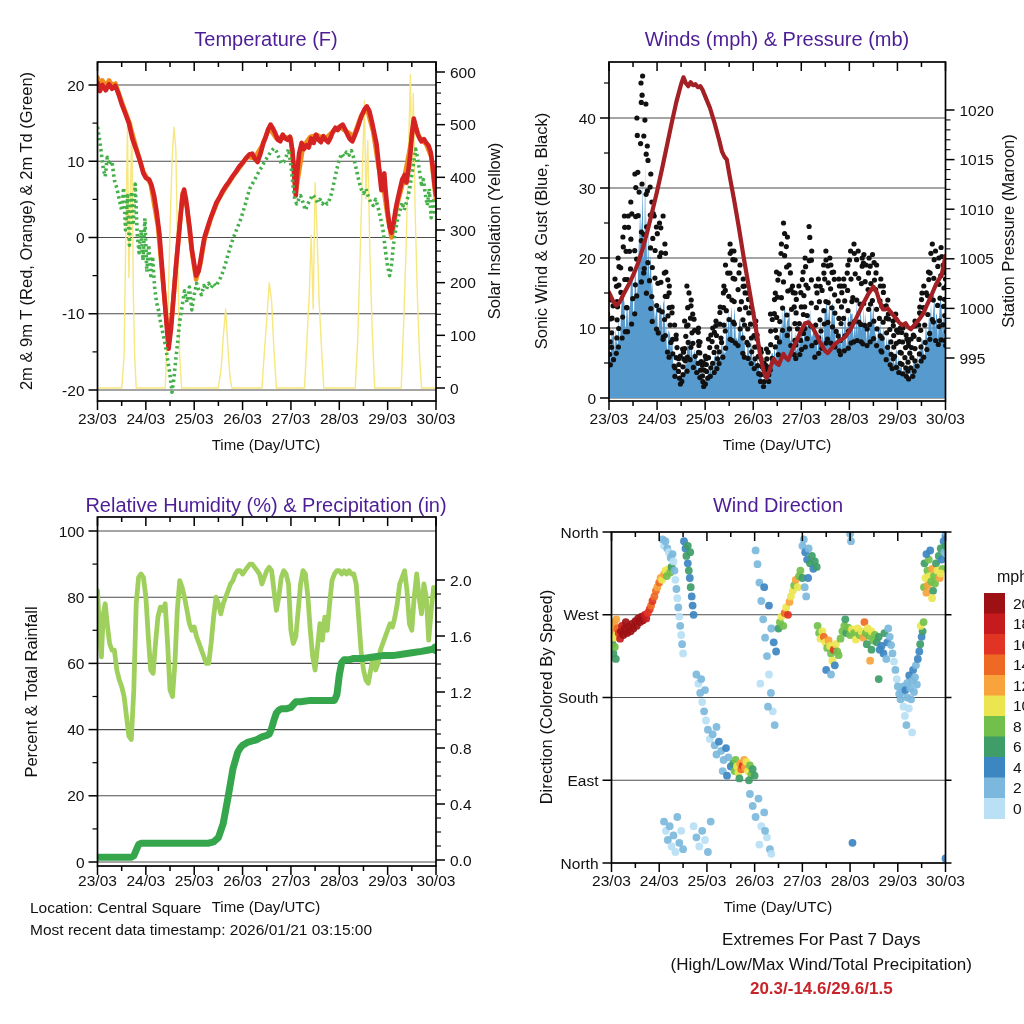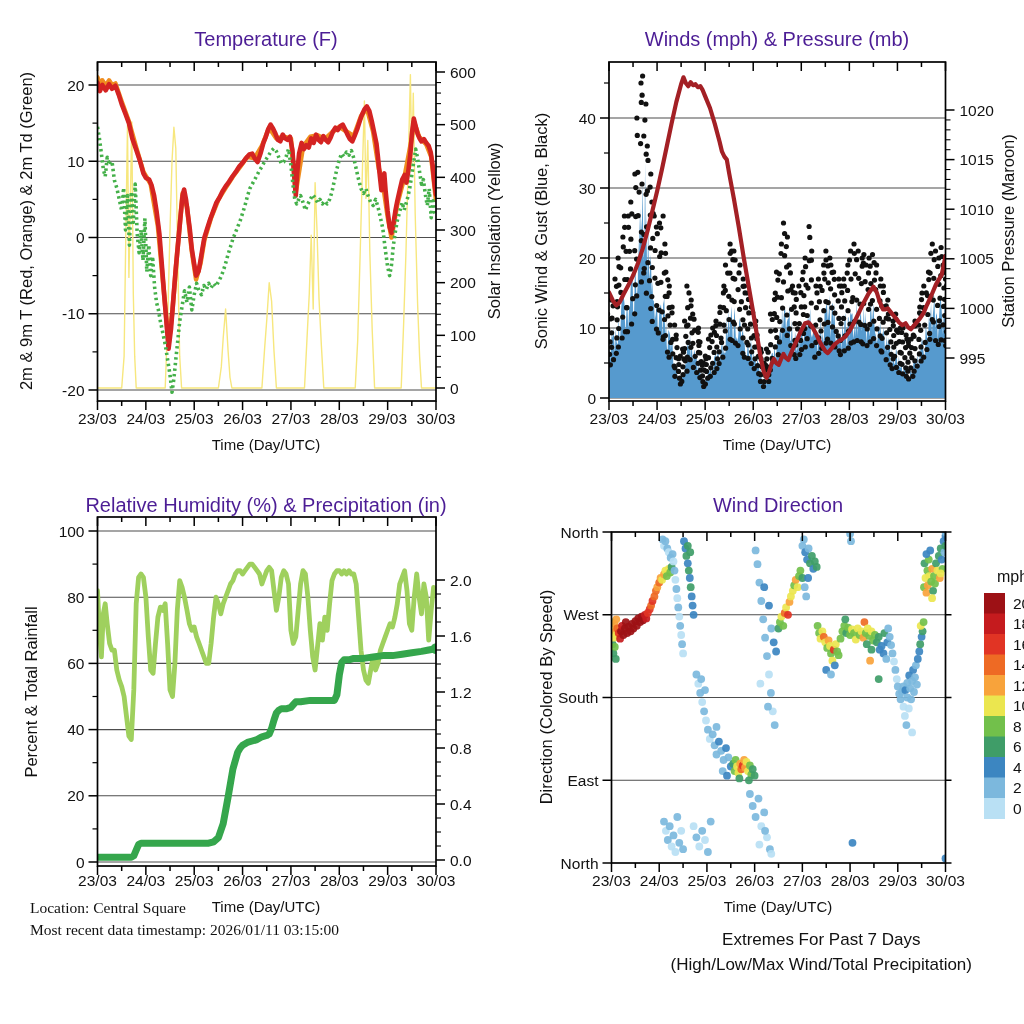--- a/index.html
+++ b/index.html
@@ -4,21 +4,21 @@
 <style>
   html,body{margin:0;padding:0;background:#fff;width:1024px;height:1024px;
     font-family:"Liberation Sans",sans-serif;color:#111;}
   #fig{position:relative;width:1024px;height:1024px;background:#fff;overflow:hidden;}
   #plot-svg{position:absolute;left:0;top:0;}
   .ptitle{position:absolute;transform:translate(-50%,0);font-size:20px;white-space:nowrap;color:#4c1d95;}
   .xlab{position:absolute;transform:translate(-50%,0);font-size:15px;white-space:nowrap;}
   .ylab{position:absolute;transform:translate(-50%,-50%) rotate(-90deg);transform-origin:center;
     font-size:16.5px;white-space:nowrap;}
   .cbt{position:absolute;font-size:16px;}
-  #footer-left{position:absolute;left:30px;top:897px;font-size:15.5px;line-height:22px;font-family:Liberation Serif, serif;}
+  #footer-left{position:absolute;left:30px;top:897px;font-size:15.5px;line-height:22px;}
   #footer-right{position:absolute;right:52px;top:928px;font-size:17px;line-height:24.5px;text-align:center;}
   .extreme{font-weight:bold;}
   svg text{font-family:"Liberation Sans",sans-serif;fill:#111;}
 </style>
 </head>
 <body>
 
 <div id="fig">
   <svg id="plot-svg" width="1024" height="1024" viewBox="0 0 1024 1024">
       <g>
@@ -1420,19 +1420,20 @@
   <div class="ylab" style="left:494px;top:231px">Solar Insolation (Yellow)</div>
   <div class="ylab" style="left:541px;top:231px">Sonic Wind &amp; Gust (Blue, Black)</div>
   <div class="ylab" style="left:1008px;top:231px">Station Pressure (Maroon)</div>
   <div class="ylab" style="left:31px;top:692px">Percent &amp; Total Rainfall</div>
   <div class="ylab" style="left:546px;top:697px">Direction (Colored By Speed)</div>
 
   <div class="cbt" style="left:997px;top:568px">mph</div>
 
   <div id="footer-left">
     <div>Location: Central Square</div>
-    <div>Most recent data timestamp: 2026/01/11 03:15:00</div>
+    <div>Most recent data timestamp: 2026/01/21 03:15:00</div>
   </div>
   <div id="footer-right">
     <div>Extremes For Past 7 Days</div>
     <div>(High/Low/Max Wind/Total Precipitation)</div>
+    <div class="extreme" id="extreme-vals" style="color: rgb(201, 35, 42);">20.3/-14.6/29.6/1.5</div>
   </div>
 </div>
 
 </body></html>

